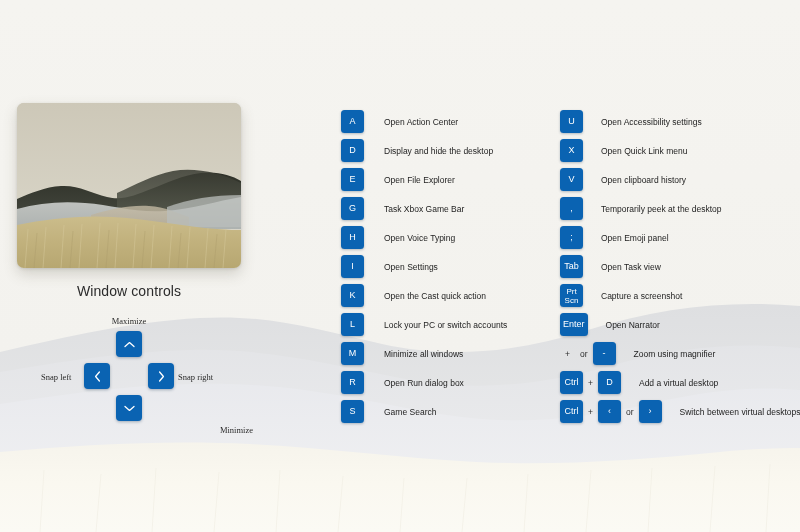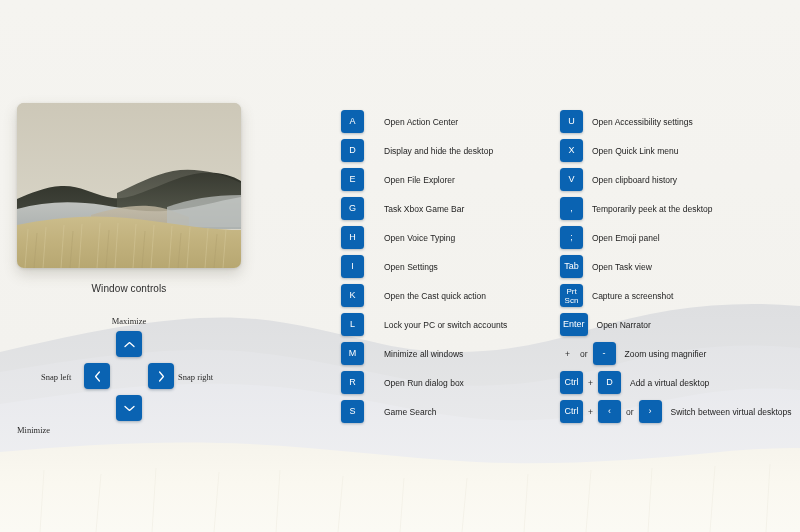--- a/index.html
+++ b/index.html
@@ -20,41 +20,41 @@
   }
   .thumb{
     position:absolute;inset:0;border-radius:7px;overflow:hidden;
     box-shadow:0 6px 14px rgba(90,85,70,.22), 0 1px 3px rgba(90,85,70,.18);
     background:#c9c4b4;
   }
   .thumb svg{display:block;width:224px;height:165px;}
 
   .thumb-caption{
     position:absolute;left:17px;top:283px;width:224px;
-    text-align:center;font-size:10px;color:#2b2b2b;letter-spacing:.1px;
+    text-align:center;font-size:14px;color:#2b2b2b;letter-spacing:.1px;
   }
 
   
   .wc{position:absolute;left:17px;top:312px;width:224px;height:125px;font-family:Liberation Serif, serif;}
   .wc-label{position:absolute;font-size:8.5px;color:#2b2b2b;white-space:nowrap;}
   .wc-btn{
     position:absolute;width:26px;height:26px;border-radius:4px;
     background:#0a63b2;
     box-shadow:0 1px 3px rgba(20,50,80,.35);
     display:flex;align-items:center;justify-content:center;
   }
   .wc-btn svg{display:block;}
 
   #wc-max{left:99px;top:19px;}
   #wc-min{left:99px;top:83px;}
   #wc-left{left:67px;top:51px;}
   #wc-right{left:131px;top:51px;}
 
   #lbl-max{left:0;top:4px;width:224px;text-align:center;}
-  #lbl-min{left:0;top:113px;width:224px;text-align:left;}
+  #lbl-min{left:12px;top:113px;width:224px;text-align:right;}
   #lbl-left{left:24px;top:60px;}
   #lbl-right{left:161px;top:60px;}
 
   
   .col{position:absolute;top:107px;}
   #col-left{left:341px;}
   #col-right{left:560px;}
 
   .row{
     height:29px;display:flex;align-items:center;
@@ -69,21 +69,21 @@
     padding:0 3px;box-sizing:border-box;
     box-shadow:0 1px 2.5px rgba(20,50,80,.3);
   }
   .key.two-line{font-size:8px;line-height:9px;}
   .joiner{
     font-size:8.5px;color:#2b2b2b;
     padding:0 5px;display:flex;align-items:center;
   }
   .desc{
     font-size:8.5px;color:#232323;white-space:nowrap;
-    margin-left:9px;
+    margin-left:18px;
   }
   
   #col-left .row .desc{margin-left:20px;}
 </style>
 </head>
 <body>
 
 <div id="bg">
   <svg viewBox="0 0 800 532" preserveAspectRatio="none" aria-hidden="true">
     <defs>

